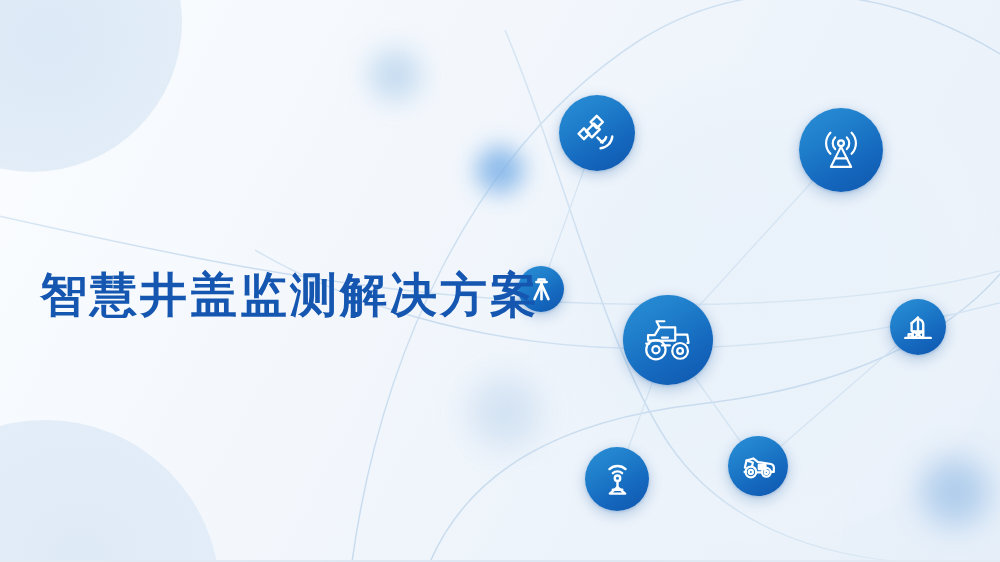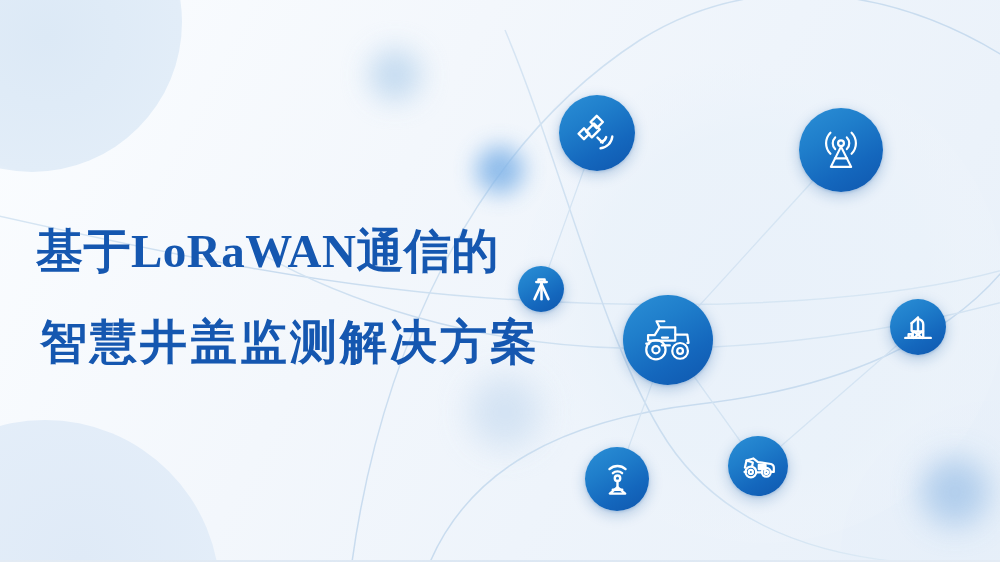--- a/index.html
+++ b/index.html
@@ -214,18 +214,17 @@
       <path d="M9 31.5 L7 31.5"></path>
       <rect x="25" y="22.5" width="8.5" height="5.5"></rect>
       <path d="M27 24.8 L31.5 24.8 M27 26.4 L31.5 26.4"></path>
       <path d="M9.5 17 L17.5 19.5 L16.5 24.5"></path>
     </svg>
         </span>
       </div>
     </div>
 
   <div id="title-block">
-    <div class="title-line" id="title-line-1">基于LoRaWAN通信的</div>
     <div class="title-line" id="title-line-2">智慧井盖监测解决方案</div>
   </div>
 
   <div id="bottom-edge"></div>
 </div>
 
 </body></html>

